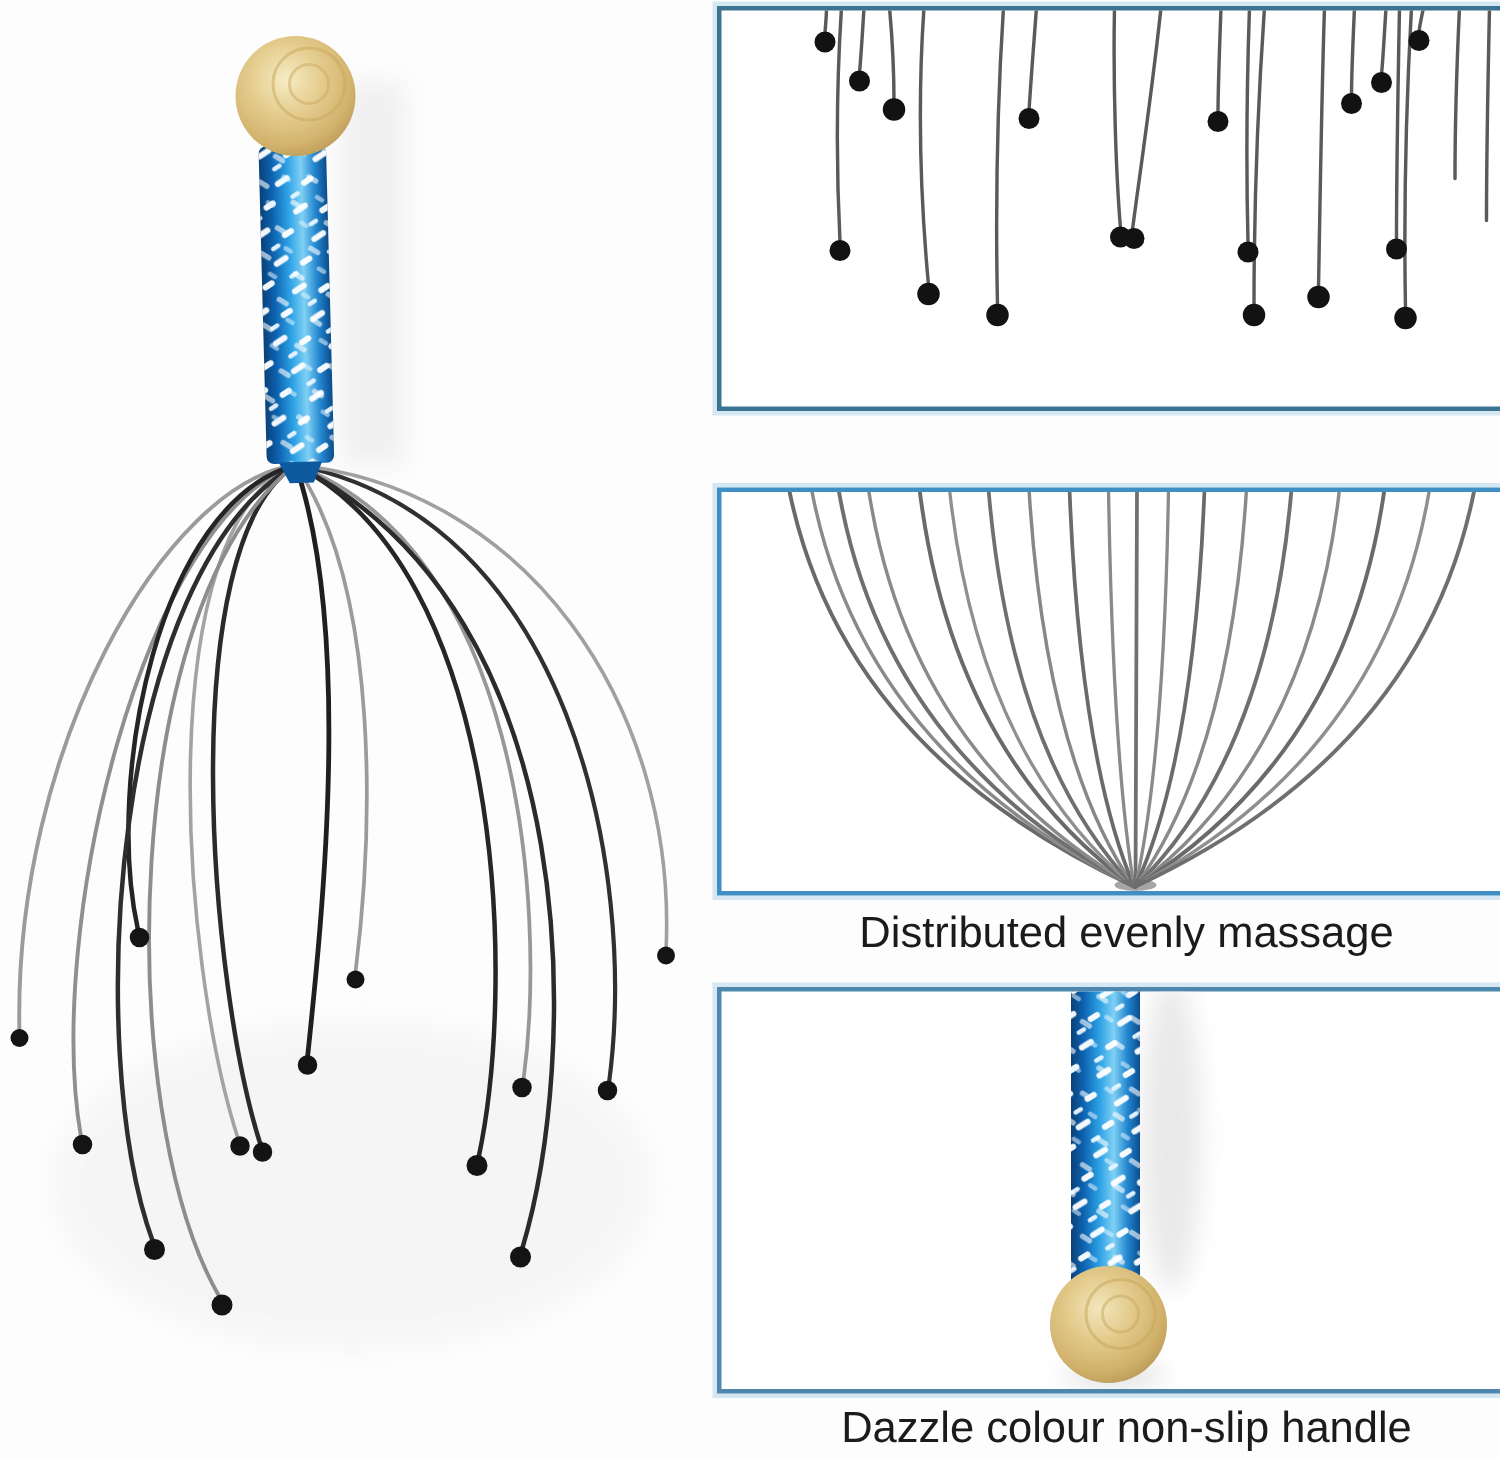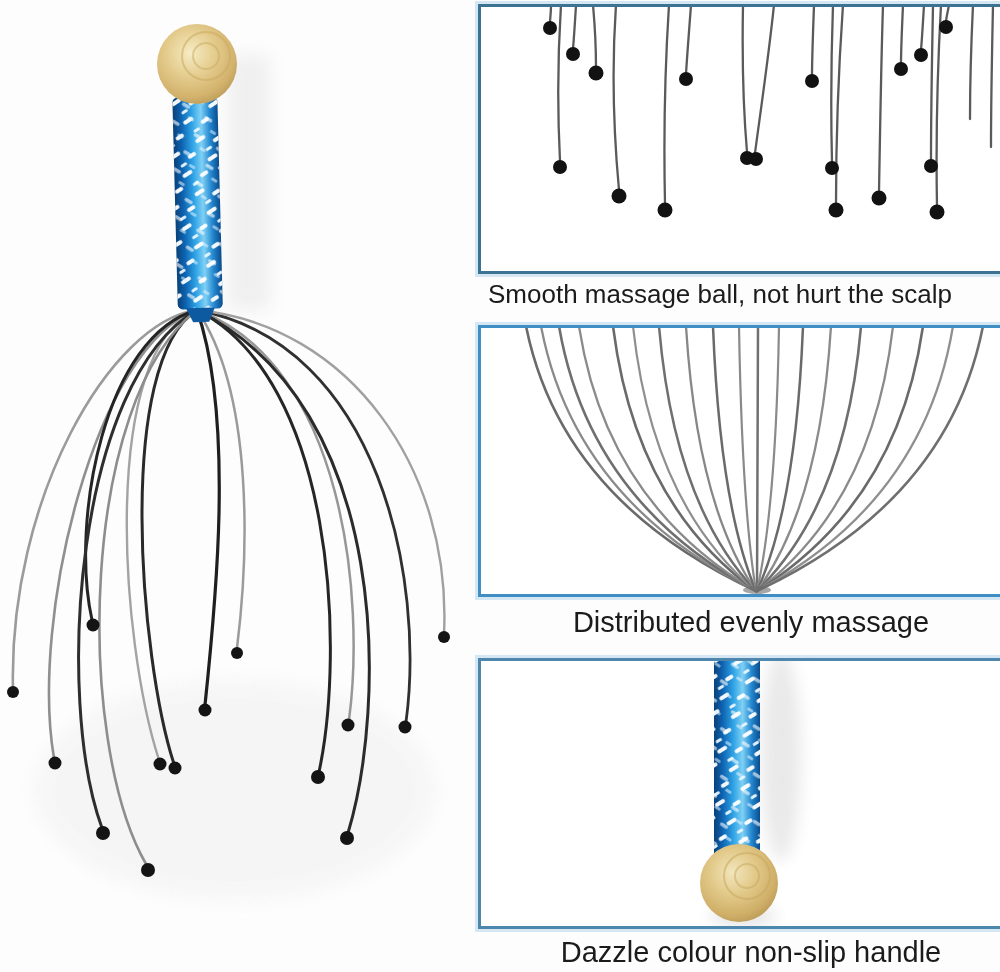--- a/index.html
+++ b/index.html
@@ -160,21 +160,20 @@
           <circle cx="355" cy="203" r="7.5"></circle>
           <circle cx="398" cy="191" r="7.5"></circle>
           <circle cx="420" cy="62" r="7"></circle>
           <circle cx="440" cy="48" r="7"></circle>
           <circle cx="450" cy="159" r="7"></circle>
           <circle cx="465" cy="20" r="7"></circle>
           <circle cx="456" cy="205" r="7.5"></circle>
         </g>
       </svg>
     </div>
-    <div class="caption caption-1">Smooth massage ball, not hurt the scalp</div>
 
     <div class="panel panel-2">
       <svg viewBox="0 0 524 266">
         <g fill="none" stroke-linecap="round">
           <path d="M45,-2 Q80,172 275,263" stroke="#6a6a6a" stroke-width="2.6"></path>
           <path d="M60,-2 Q93,173 275,263" stroke="#8a8a8a" stroke-width="2.3"></path>
           <path d="M78,-2 Q108,174 275,263" stroke="#6f6f6f" stroke-width="2.6"></path>
           <path d="M98,-2 Q125,175 275,263" stroke="#8a8a8a" stroke-width="2.3"></path>
           <path d="M132,-2 Q154,176 275,263" stroke="#6a6a6a" stroke-width="2.6"></path>
           <path d="M152,-2 Q171,176 275,263" stroke="#8f8f8f" stroke-width="2.2"></path>

